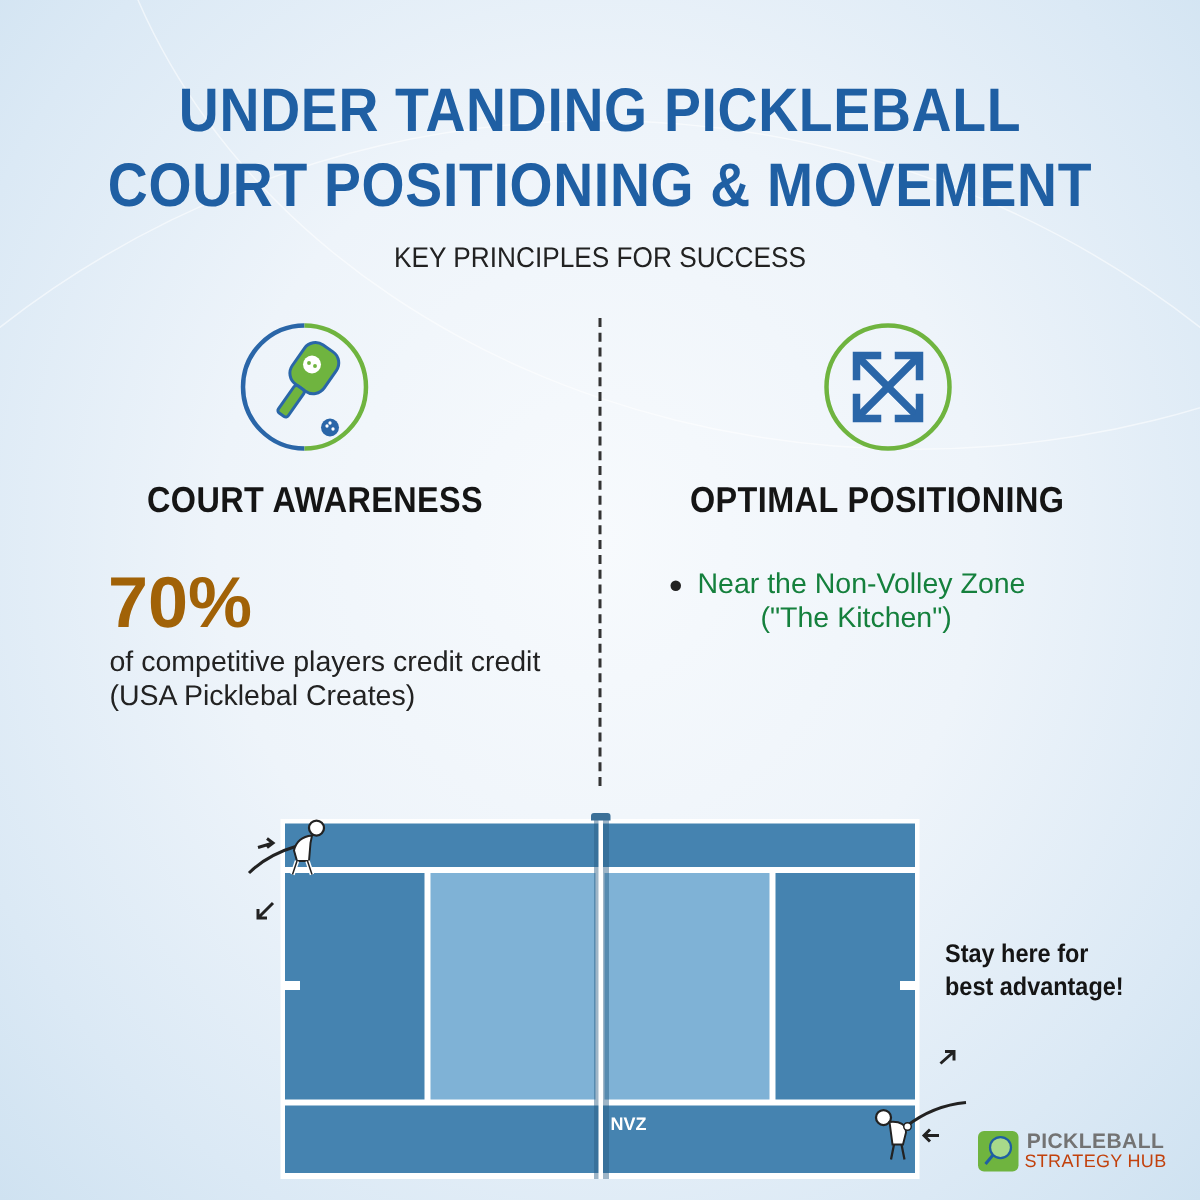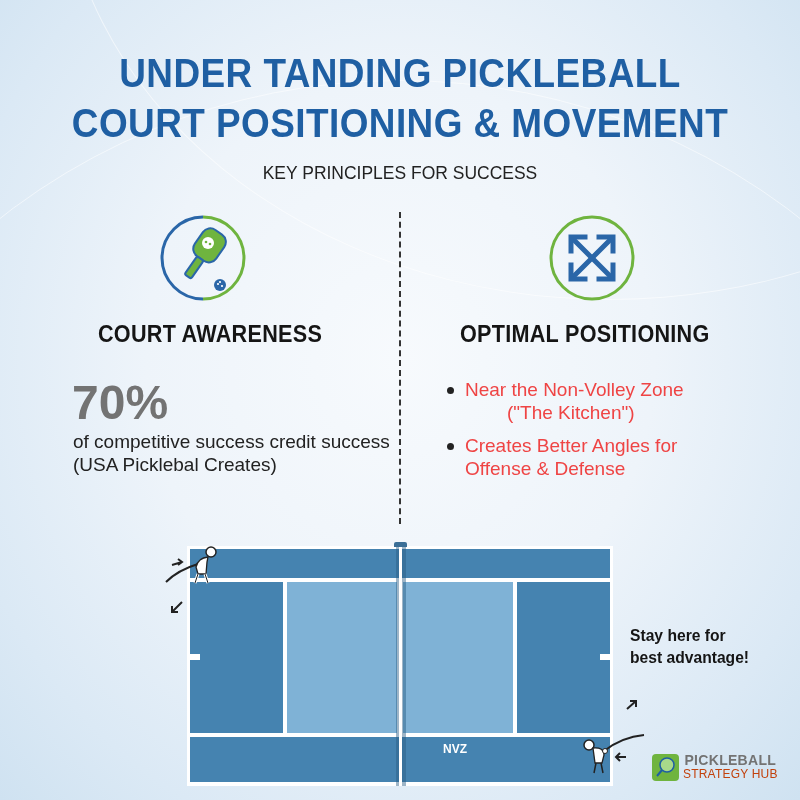--- a/index.html
+++ b/index.html
@@ -31,40 +31,40 @@
     border-left: 2px dashed #333;
   }
   .icon-circle {
     position: absolute; width: 90px; height: 90px;
   }
   .section-title {
     position: absolute; font-weight: 700; font-size: 24px; color: #151515;
     letter-spacing: 0.3px; transform: scaleX(0.9); transform-origin: 0 0;
   }
   .stat-big {
-    position: absolute; left: 72px; top: 375px; font-size: 48px; font-weight: 700; color: #737373;
+    position: absolute; left: 72px; top: 375px; font-size: 48px; font-weight: 700; color: #a16207;
   }
   .stat-desc {
     position: absolute; left: 73px; top: 430px; width: 330px;
     font-size: 19px; line-height: 23px; color: #222;
   }
-  .bullets { position: absolute; left: 445px; top: 378px; width: 300px; font-size: 19px; line-height: 23px; color: #ef4444; }
+  .bullets { position: absolute; left: 445px; top: 378px; width: 300px; font-size: 19px; line-height: 23px; color: #15803d; }
   .bullet { position: relative; padding-left: 20px; margin-bottom: 10px; }
   .bullet::before { content: ""; position: absolute; left: 2px; top: 9px; width: 7px; height: 7px; border-radius: 50%; background: #222; }
   .bullet .cont { display: block; }
   .bullet .cont.indent { padding-left: 42px; }
 
   .court { position: absolute; left: 187px; top: 546px; width: 426px; height: 240px; background: #ffffff; }
   .zone { position: absolute; background: #4583b0; }
   .zone.light { background: #7fb2d6; }
   .net-shadow { position: absolute; left: 209px; top: 0; width: 10px; height: 240px; background: rgba(40,90,130,0.45); }
   .net-line { position: absolute; left: 212px; top: 0; width: 3px; height: 240px; background: #ffffff; }
   .net-cap { position: absolute; left: 207px; top: -4px; width: 13px; height: 5px; background: #3b6f97; border-radius: 2px 2px 0 0; }
   .tick { position: absolute; width: 10px; height: 6px; background: #fff; }
-  .nvz-label { position: absolute; left: 220px; top: 196px; color: #fff; font-size: 12px; font-weight: 700; padding-left: 36px; }
+  .nvz-label { position: absolute; left: 220px; top: 196px; color: #fff; font-size: 12px; font-weight: 700; }
   .callout { position: absolute; left: 630px; top: 625px; font-size: 17px; line-height: 22px; font-weight: 700; color: #151515; transform: scaleX(0.92); transform-origin: 0 0; }
   .brand { position: absolute; left: 652px; top: 753px; display: flex; align-items: center; }
   .brand-logo { width: 27px; height: 27px; border-radius: 4px; background: #6fb43f; position: relative; margin-right: 4px; }
   .brand-text1 { font-weight: 700; font-size: 14px; color: #737373; line-height: 14px; letter-spacing: 0.3px; text-align: center; }
   .brand-text2 { font-size: 12px; color: #c2410c; line-height: 14px; letter-spacing: 0.2px; }
   svg { display: block; }
 </style>
 </head>
 <body>
 
@@ -93,21 +93,21 @@
     <circle cx="62" cy="72" r="6" fill="#2a66a8"></circle>
     <circle cx="60" cy="71" r="1.1" fill="#fff"></circle>
       <circle cx="64" cy="73" r="1.1" fill="#fff"></circle>
       <circle cx="62" cy="69" r="1.1" fill="#fff"></circle>
   </svg>
 </div>
 <div class="section-title" style="left:98px;top:320px;">COURT AWARENESS</div>
 
 <div class="stat-big">70%</div>
 <div class="stat-desc">
-  <div>of competitive success credit success</div>
+  <div>of competitive players credit credit</div>
   <div>(USA Picklebal Creates)</div>
 </div>
 
 <div class="icon-circle" style="left:547px;top:213px;">
   <svg width="90" height="90" viewBox="0 0 90 90">
     <circle cx="45" cy="45" r="41" fill="none" stroke="#6fb43f" stroke-width="3"></circle>
     <g stroke="#2a66a8" stroke-width="5" fill="none" stroke-linecap="square">
       <line x1="26" y1="26" x2="64" y2="64"></line>
       <line x1="64" y1="26" x2="26" y2="64"></line>
       <polyline points="24,38 24,24 38,24"></polyline>
@@ -116,24 +116,20 @@
       <polyline points="66,52 66,66 52,66"></polyline>
     </g>
   </svg>
 </div>
 <div class="section-title" style="left:460px;top:320px;">OPTIMAL POSITIONING</div>
 
 <div class="bullets">
   <div class="bullet">
     <span class="cont">Near the Non-Volley Zone</span>
     <span class="cont indent">("The Kitchen")</span>
-  </div>
-  <div class="bullet">
-    <span class="cont">Creates Better Angles for</span>
-    <span class="cont">Offense &amp; Defense</span>
   </div>
 </div>
 
 <div class="court">
   <div class="zone" style="left:3px;top:3px;width:420px;height:29px;"></div>
   <div class="zone" style="left:3px;top:36px;width:93px;height:151px;"></div>
   <div class="zone light" style="left:100px;top:36px;width:110px;height:151px;"></div>
   <div class="zone light" style="left:216px;top:36px;width:110px;height:151px;"></div>
   <div class="zone" style="left:330px;top:36px;width:93px;height:151px;"></div>
   <div class="zone" style="left:3px;top:191px;width:420px;height:45px;"></div>

